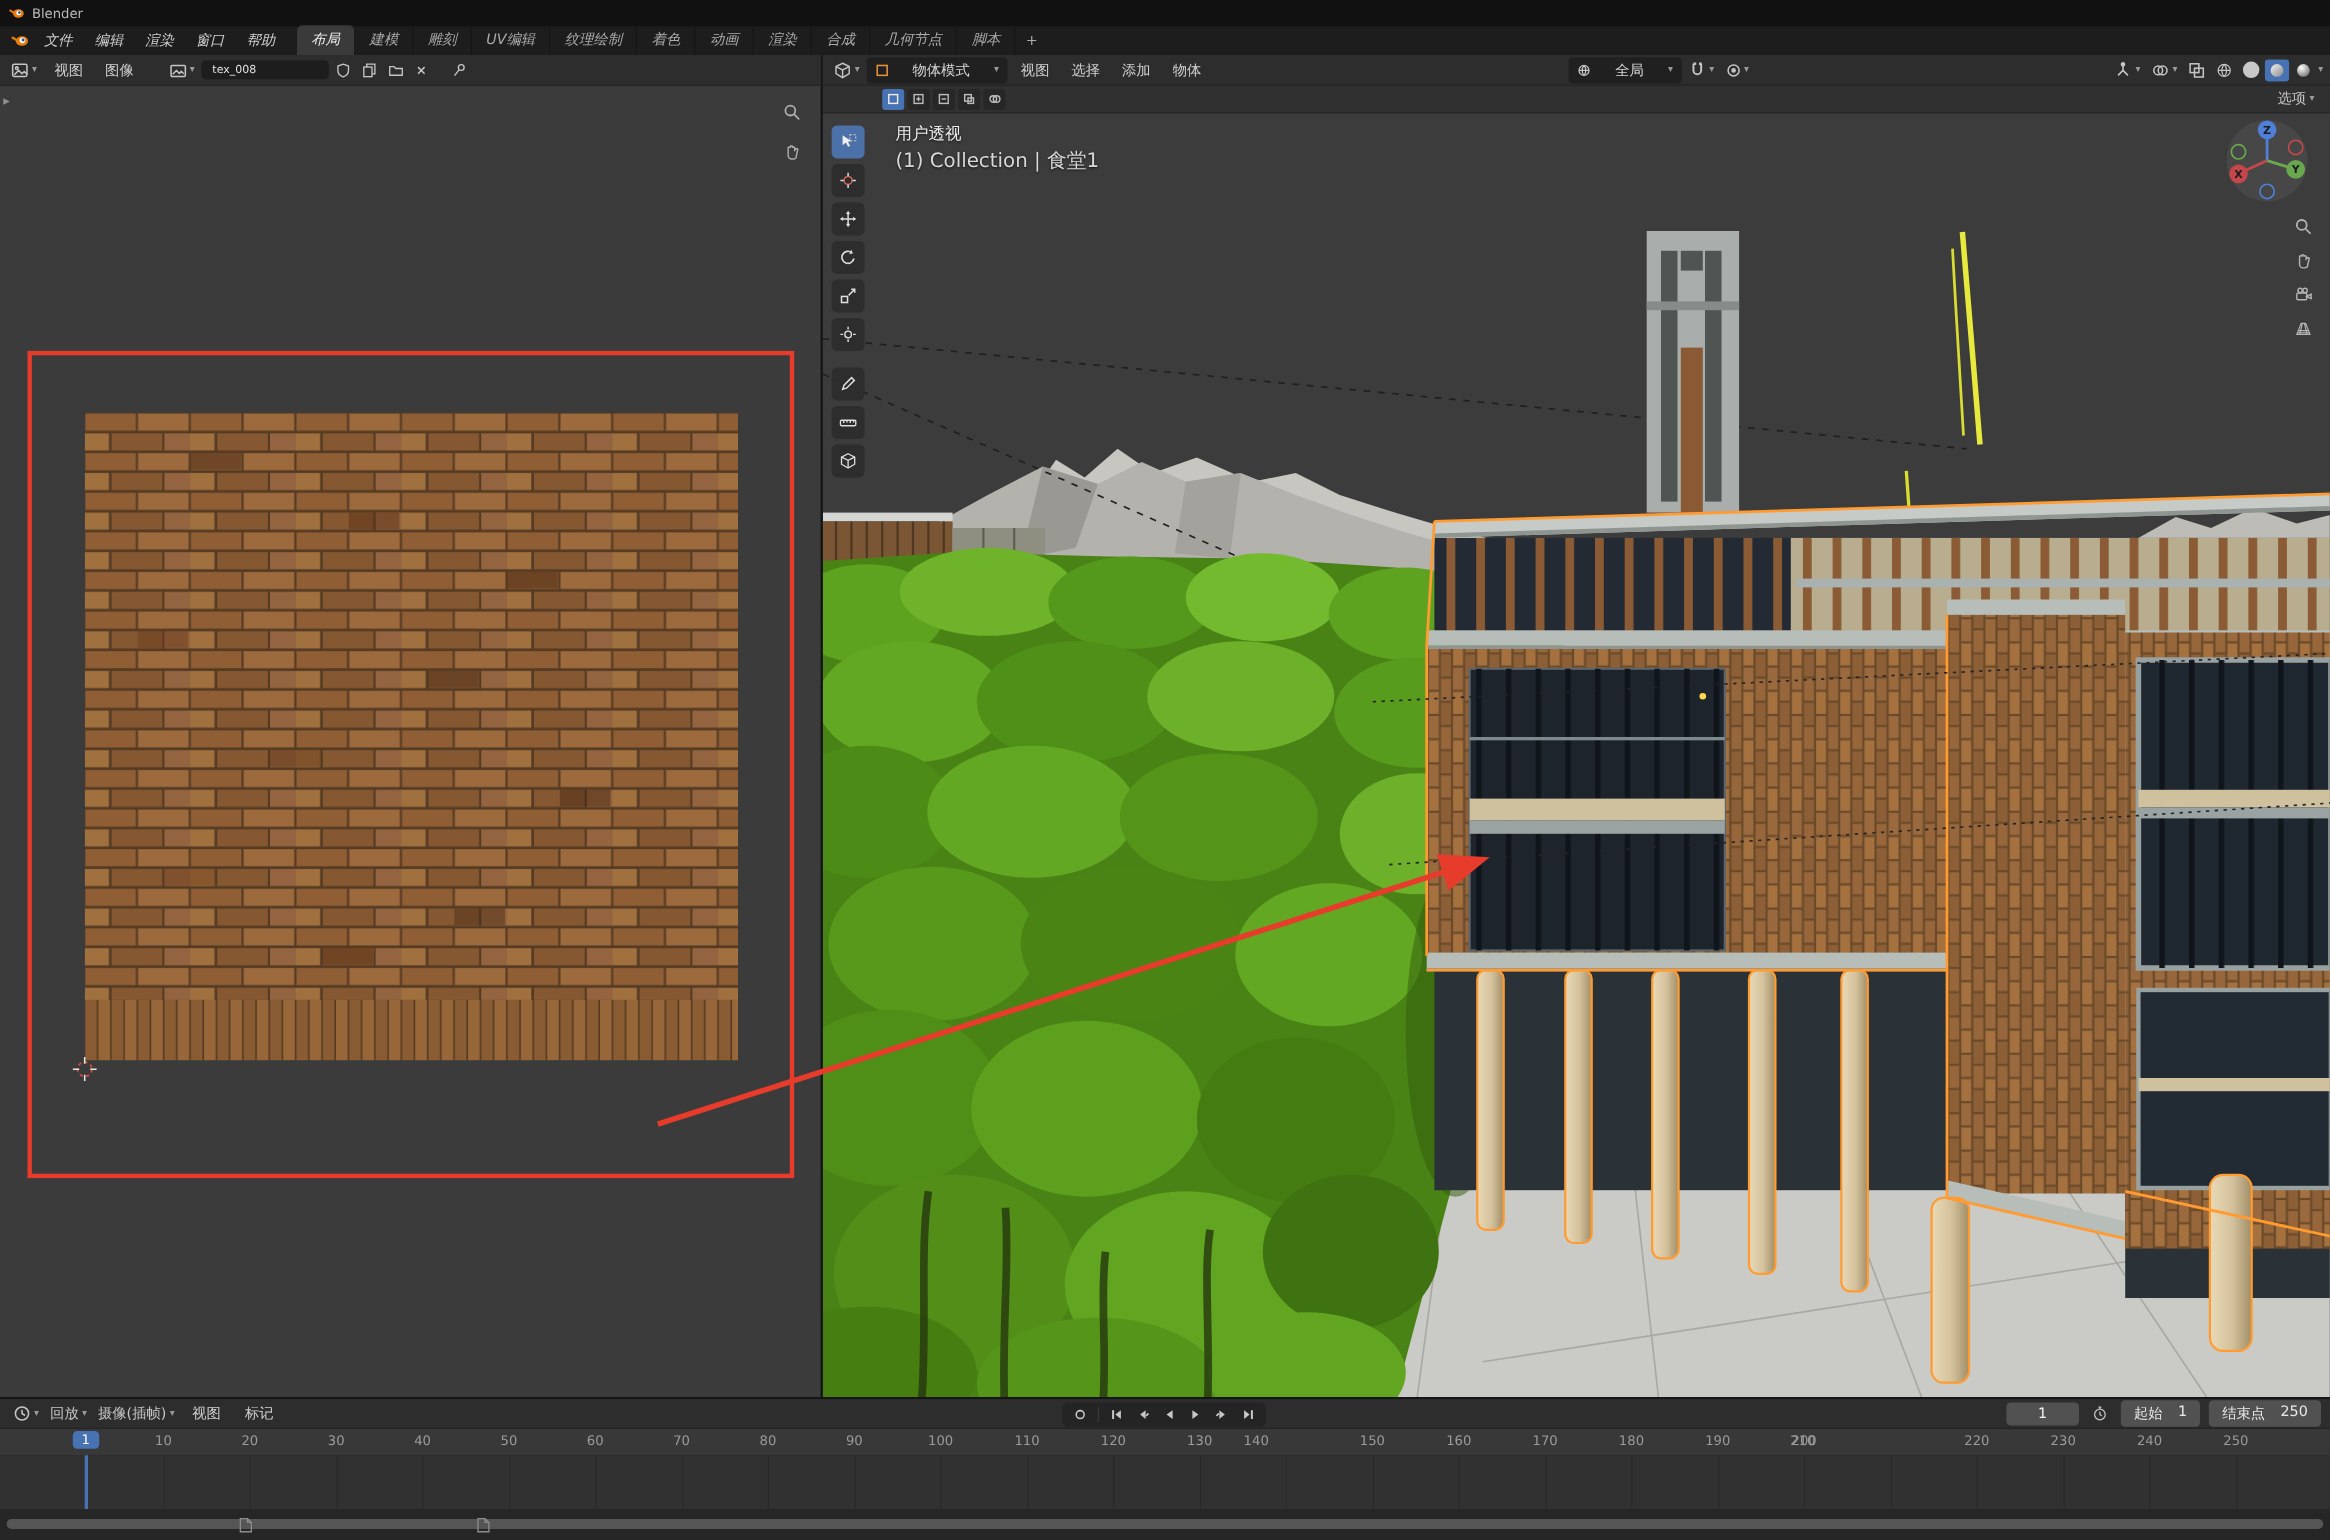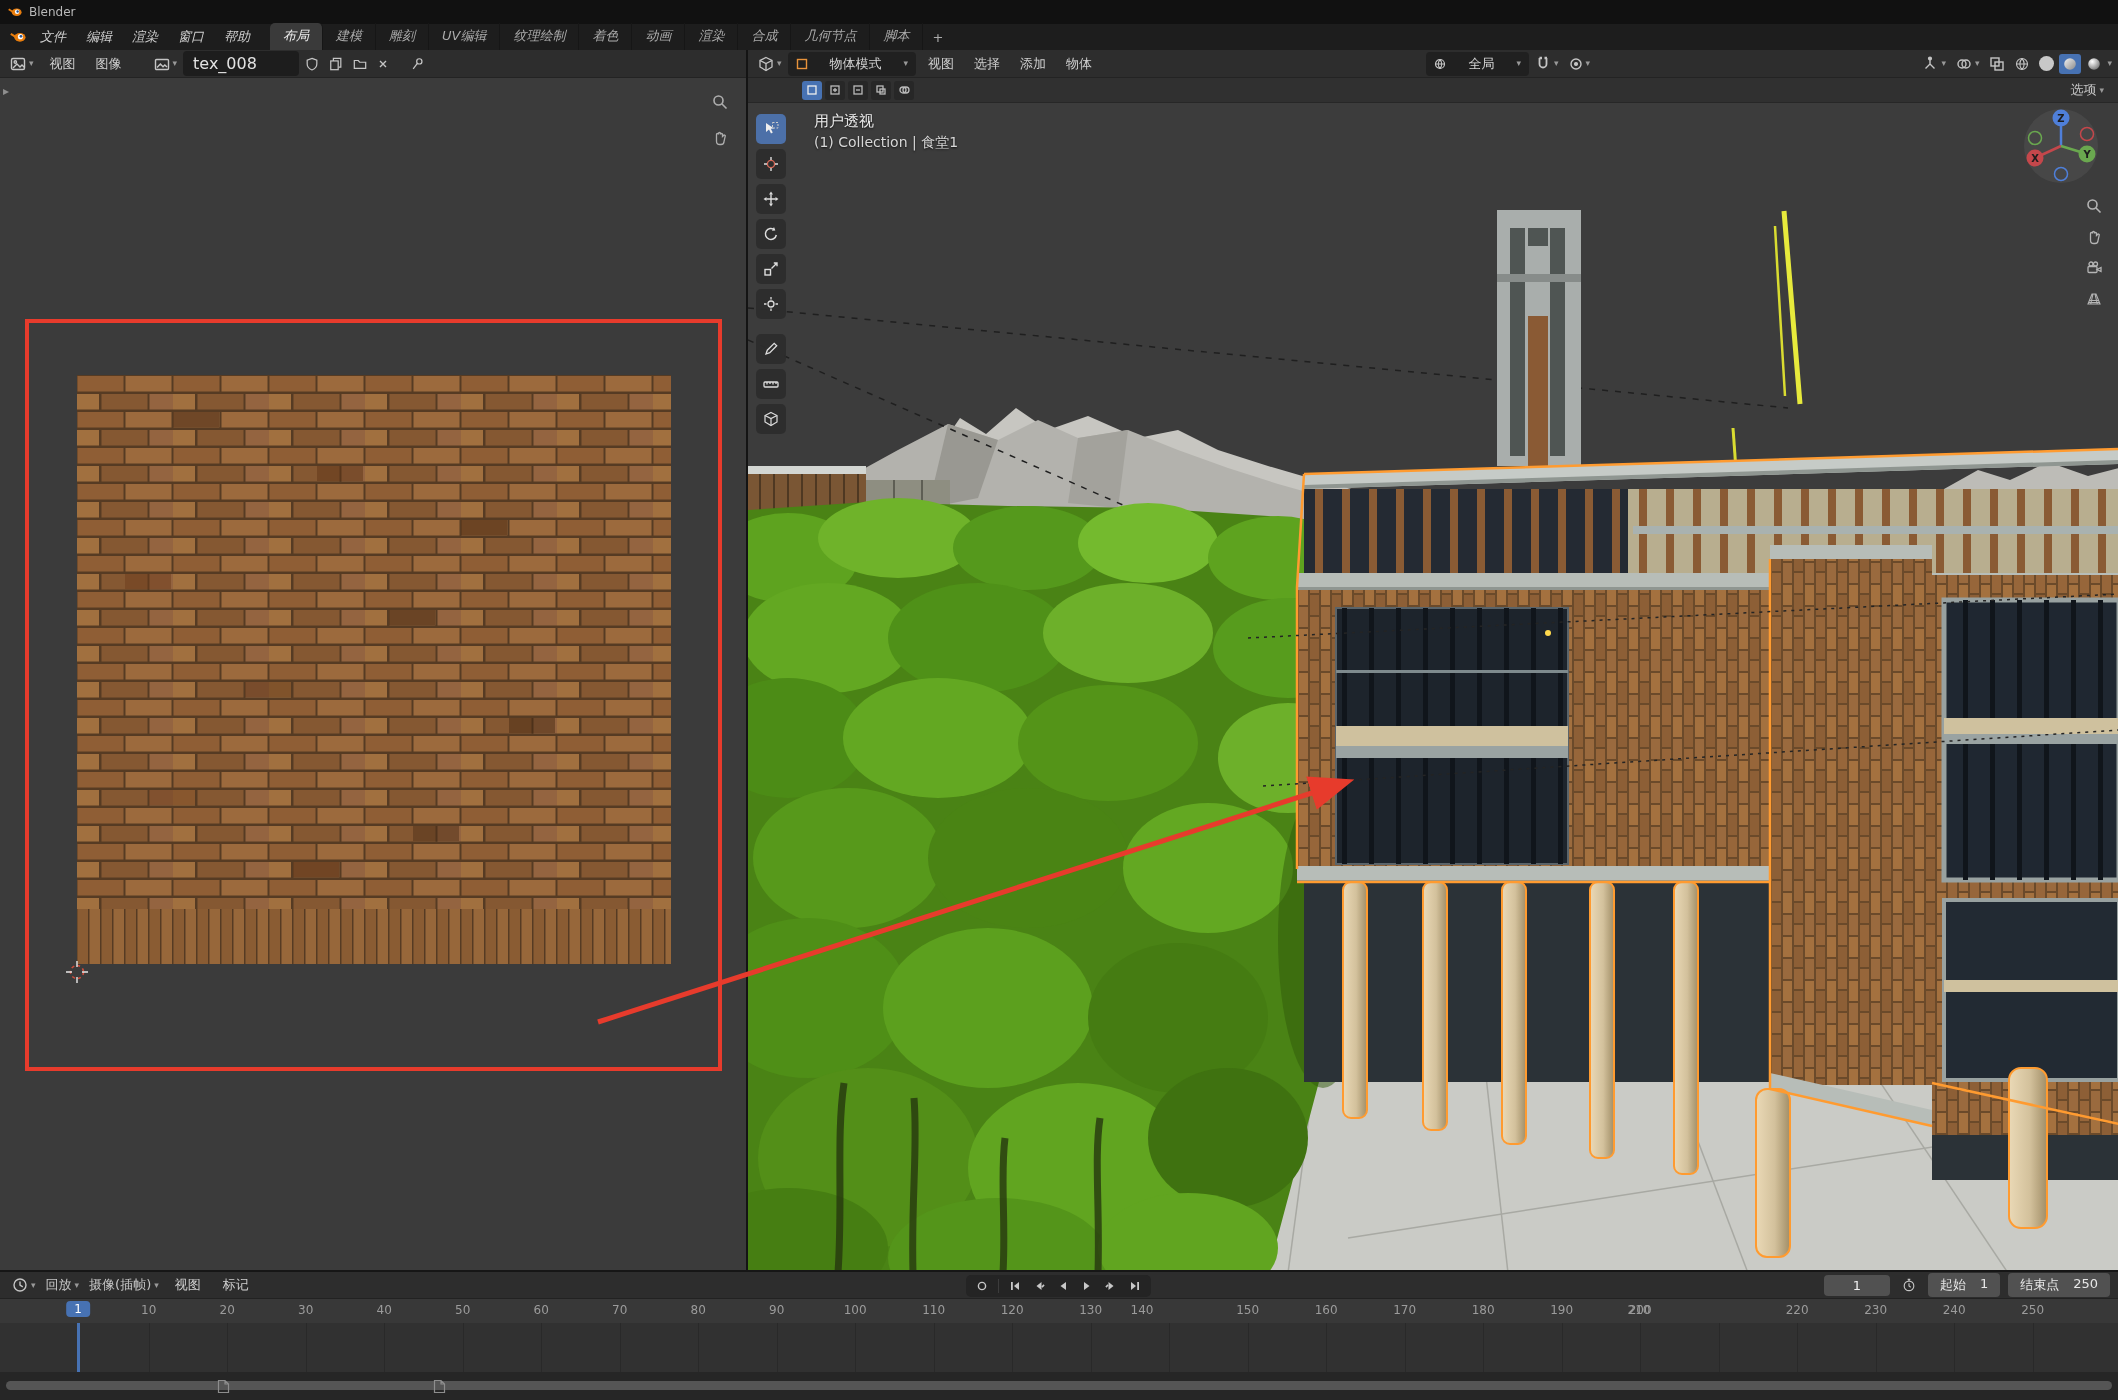--- a/index.html
+++ b/index.html
@@ -16,35 +16,35 @@
   #image-editor{position:absolute;top:50px;left:0;width:746px;bottom:128px;background:#3b3b3b;}
   #viewport{position:absolute;top:50px;left:748px;right:0;bottom:128px;background:#3c3c3c;}
   .area-header{position:absolute;top:0;left:0;right:0;height:27px;background:#2d2d2d;border-bottom:1px solid #232323;display:flex;align-items:center;gap:2px;padding:0 6px;font-size:13px;z-index:5;}
   .area-body{position:absolute;top:28px;left:0;right:0;bottom:0;overflow:hidden;}
   .hbtn{display:inline-flex;align-items:center;gap:3px;background:transparent;border:0;color:#c5c5c5;padding:2px 4px;border-radius:4px;font-size:13px;font-family:inherit;}
   .dd{display:inline-flex;align-items:center;gap:22px;background:#202020;border-radius:4px;padding:3px 8px;color:#d5d5d5;}
   .caret{font-size:9px;color:#999;line-height:1;}
   .icon16{width:16px;height:16px;display:block;}
   .icon14{width:14px;height:14px;display:block;}
   .icon12{width:12px;height:12px;display:block;}
-  .name-field{background:#1d1d1d;border-radius:4px;padding:3px 10px;min-width:96px;color:#e2e2e2;font-size:16px;}
+  .name-field{background:#1d1d1d;border-radius:4px;padding:3px 10px;min-width:96px;color:#e2e2e2;font-size:10px;}
   .spacer{flex:1;}
   
   #texture-svg{position:absolute;left:77px;top:297px;}
   #cursor2d{position:absolute;left:66px;top:883px;width:22px;height:22px;}
   #ie-gizmos{position:absolute;right:14px;top:12px;display:flex;flex-direction:column;gap:12px;z-index:4;}
   #corner-chevron{position:absolute;left:3px;top:6px;color:#8f8f8f;font-size:12px;}
   
   #scene{position:absolute;left:0;top:0;}
   #tool-settings{position:absolute;top:0;left:0;right:0;height:24px;background:#303030;border-bottom:1px solid #272727;display:flex;align-items:center;padding:0 10px 0 54px;gap:3px;z-index:4;}
   .ts-btn{width:20px;height:19px;border-radius:3px;background:#272727;display:flex;align-items:center;justify-content:center;}
   .ts-btn.active{background:#4772b3;}
   #vp-info{position:absolute;left:66px;top:34px;z-index:3;text-shadow:0 1px 2px rgba(0,0,0,.7);}
   #vp-info .l1{font-size:15px;color:#ececec;}
-  #vp-info .l2{font-size:14px;color:#d8d8d8;margin-top:3px;}
+  #vp-info .l2{font-size:18px;color:#d8d8d8;margin-top:3px;}
   #vp-toolbar{position:absolute;left:8px;top:36px;display:flex;flex-direction:column;gap:5px;z-index:3;}
   .tool-btn{width:30px;height:30px;border-radius:5px;background:rgba(44,44,44,.92);display:flex;align-items:center;justify-content:center;}
   .tool-btn.active{background:#4c70a8;}
   .tool-btn.sep{margin-top:10px;}
   #nav-gizmo{position:absolute;right:17px;top:28px;z-index:3;}
   #vp-side{position:absolute;right:12px;top:116px;display:flex;flex-direction:column;gap:7px;z-index:3;}
   .side-btn{width:24px;height:24px;display:flex;align-items:center;justify-content:center;opacity:.85;}
   .sphere{width:15px;height:15px;border-radius:50%;}
   .shading-btn{width:22px;height:20px;border-radius:3px;display:flex;align-items:center;justify-content:center;}
   .shading-btn.active{background:#4772b3;}

